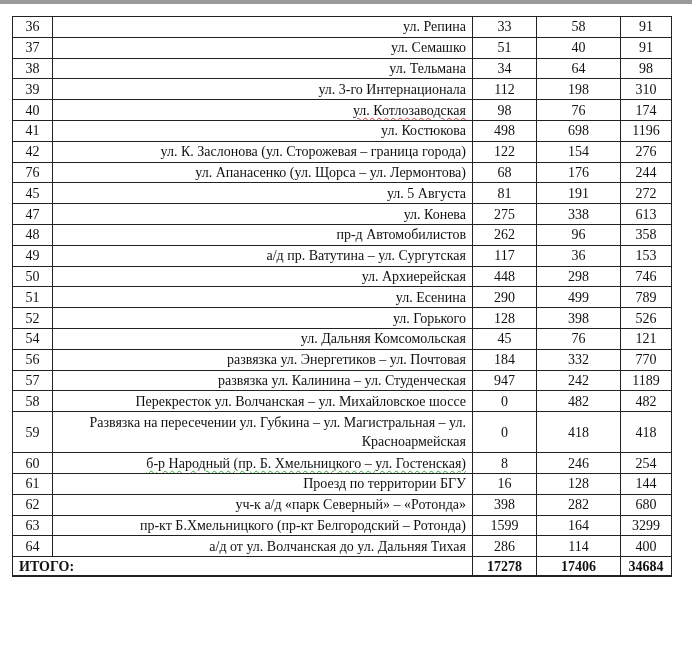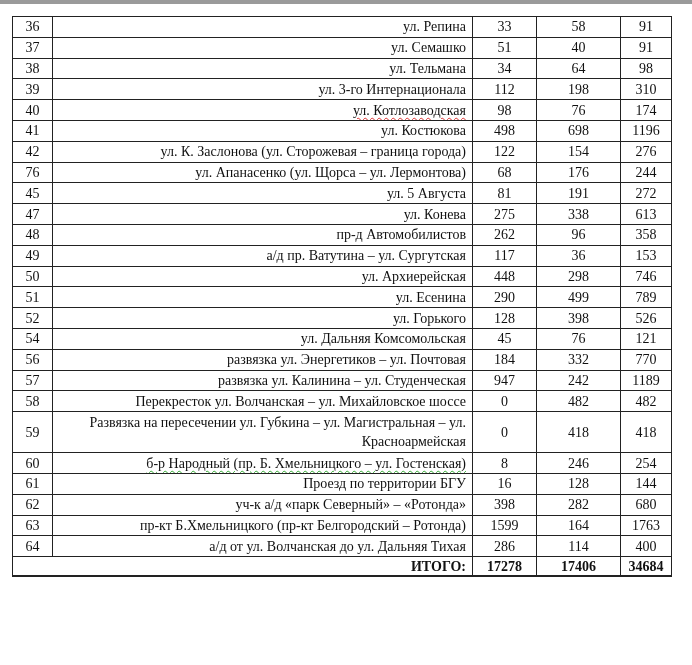--- a/index.html
+++ b/index.html
@@ -9,21 +9,21 @@
   table.doc { position:absolute; left:12px; top:16px; border-collapse:collapse;
               table-layout:fixed; width:659px; font-size:14px; }
   table.doc td { border:1px solid #222; padding:0 6px; height:19.8px; line-height:15px;
                  vertical-align:middle; white-space:nowrap; overflow:hidden; }
   table.doc td.num { text-align:center; padding:0 2px; }
   table.doc td.name { text-align:right; }
   table.doc td.val { text-align:center; padding:0 2px; }
   table.doc tr.tall td { height:40px; }
   table.doc tr.tall td.name { white-space:normal; line-height:19px; }
   table.doc tr.total td { font-weight:bold; height:18px; border-bottom:2px solid #222; }
-  table.doc tr.total td.label { text-align:right; }
+  table.doc tr.total td.label { text-align:left; }
   col.c1 { width:40px; } col.c2 { width:420px; } col.c3 { width:64px; }
   col.c4 { width:84px; } col.c5 { width:51px; }
   .sq-red { text-decoration:underline wavy #d33; text-decoration-thickness:1px; text-underline-offset:2px; }
   .sq-green { text-decoration:underline wavy #3a3; text-decoration-thickness:1px; text-underline-offset:2px; }
 </style>
 </head>
 <body>
 
 <div class="topbar"></div>
 
@@ -196,21 +196,21 @@
         <td class="name">уч-к а/д «парк Северный» – «Ротонда»</td>
         <td class="val">398</td>
         <td class="val">282</td>
         <td class="val">680</td>
       </tr>
     <tr>
         <td class="num">63</td>
         <td class="name">пр-кт Б.Хмельницкого (пр-кт Белгородский – Ротонда)</td>
         <td class="val">1599</td>
         <td class="val">164</td>
-        <td class="val">1763</td>
+        <td class="val">3299</td>
       </tr>
     <tr>
         <td class="num">64</td>
         <td class="name">а/д от ул. Волчанская до ул. Дальняя Тихая</td>
         <td class="val">286</td>
         <td class="val">114</td>
         <td class="val">400</td>
       </tr>
     <tr class="total">
       <td class="label" colspan="2">ИТОГО:</td>

